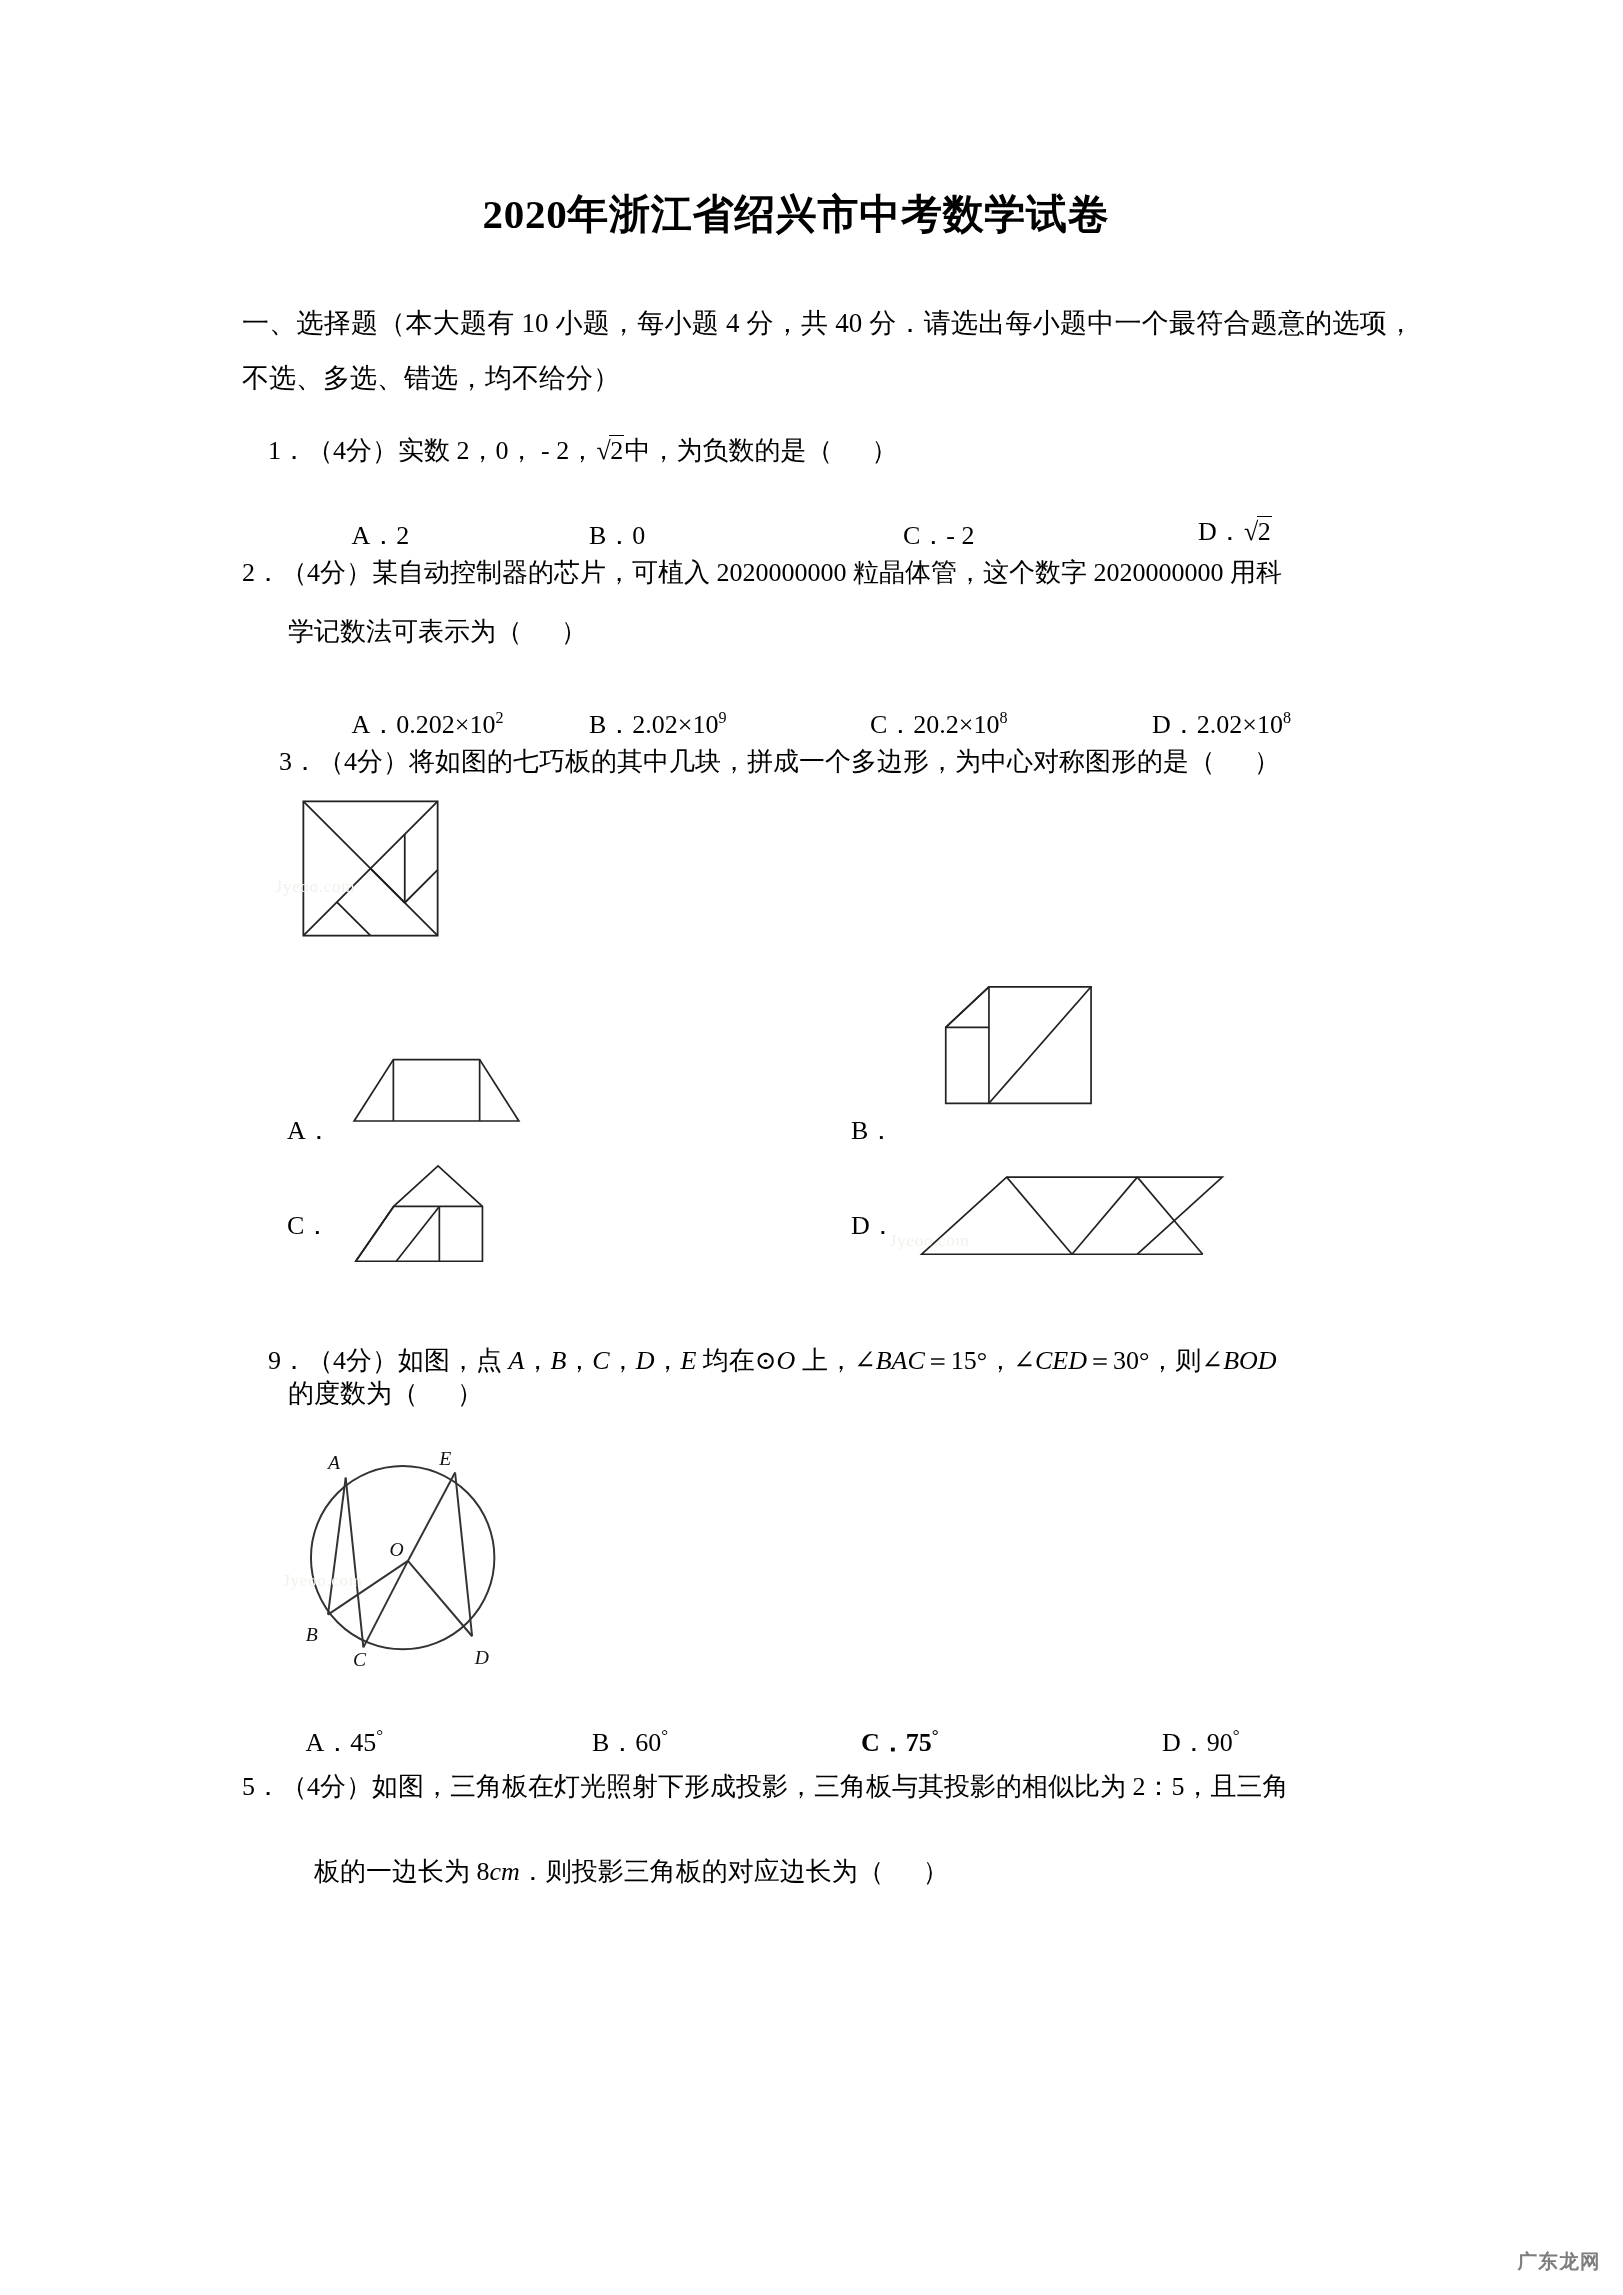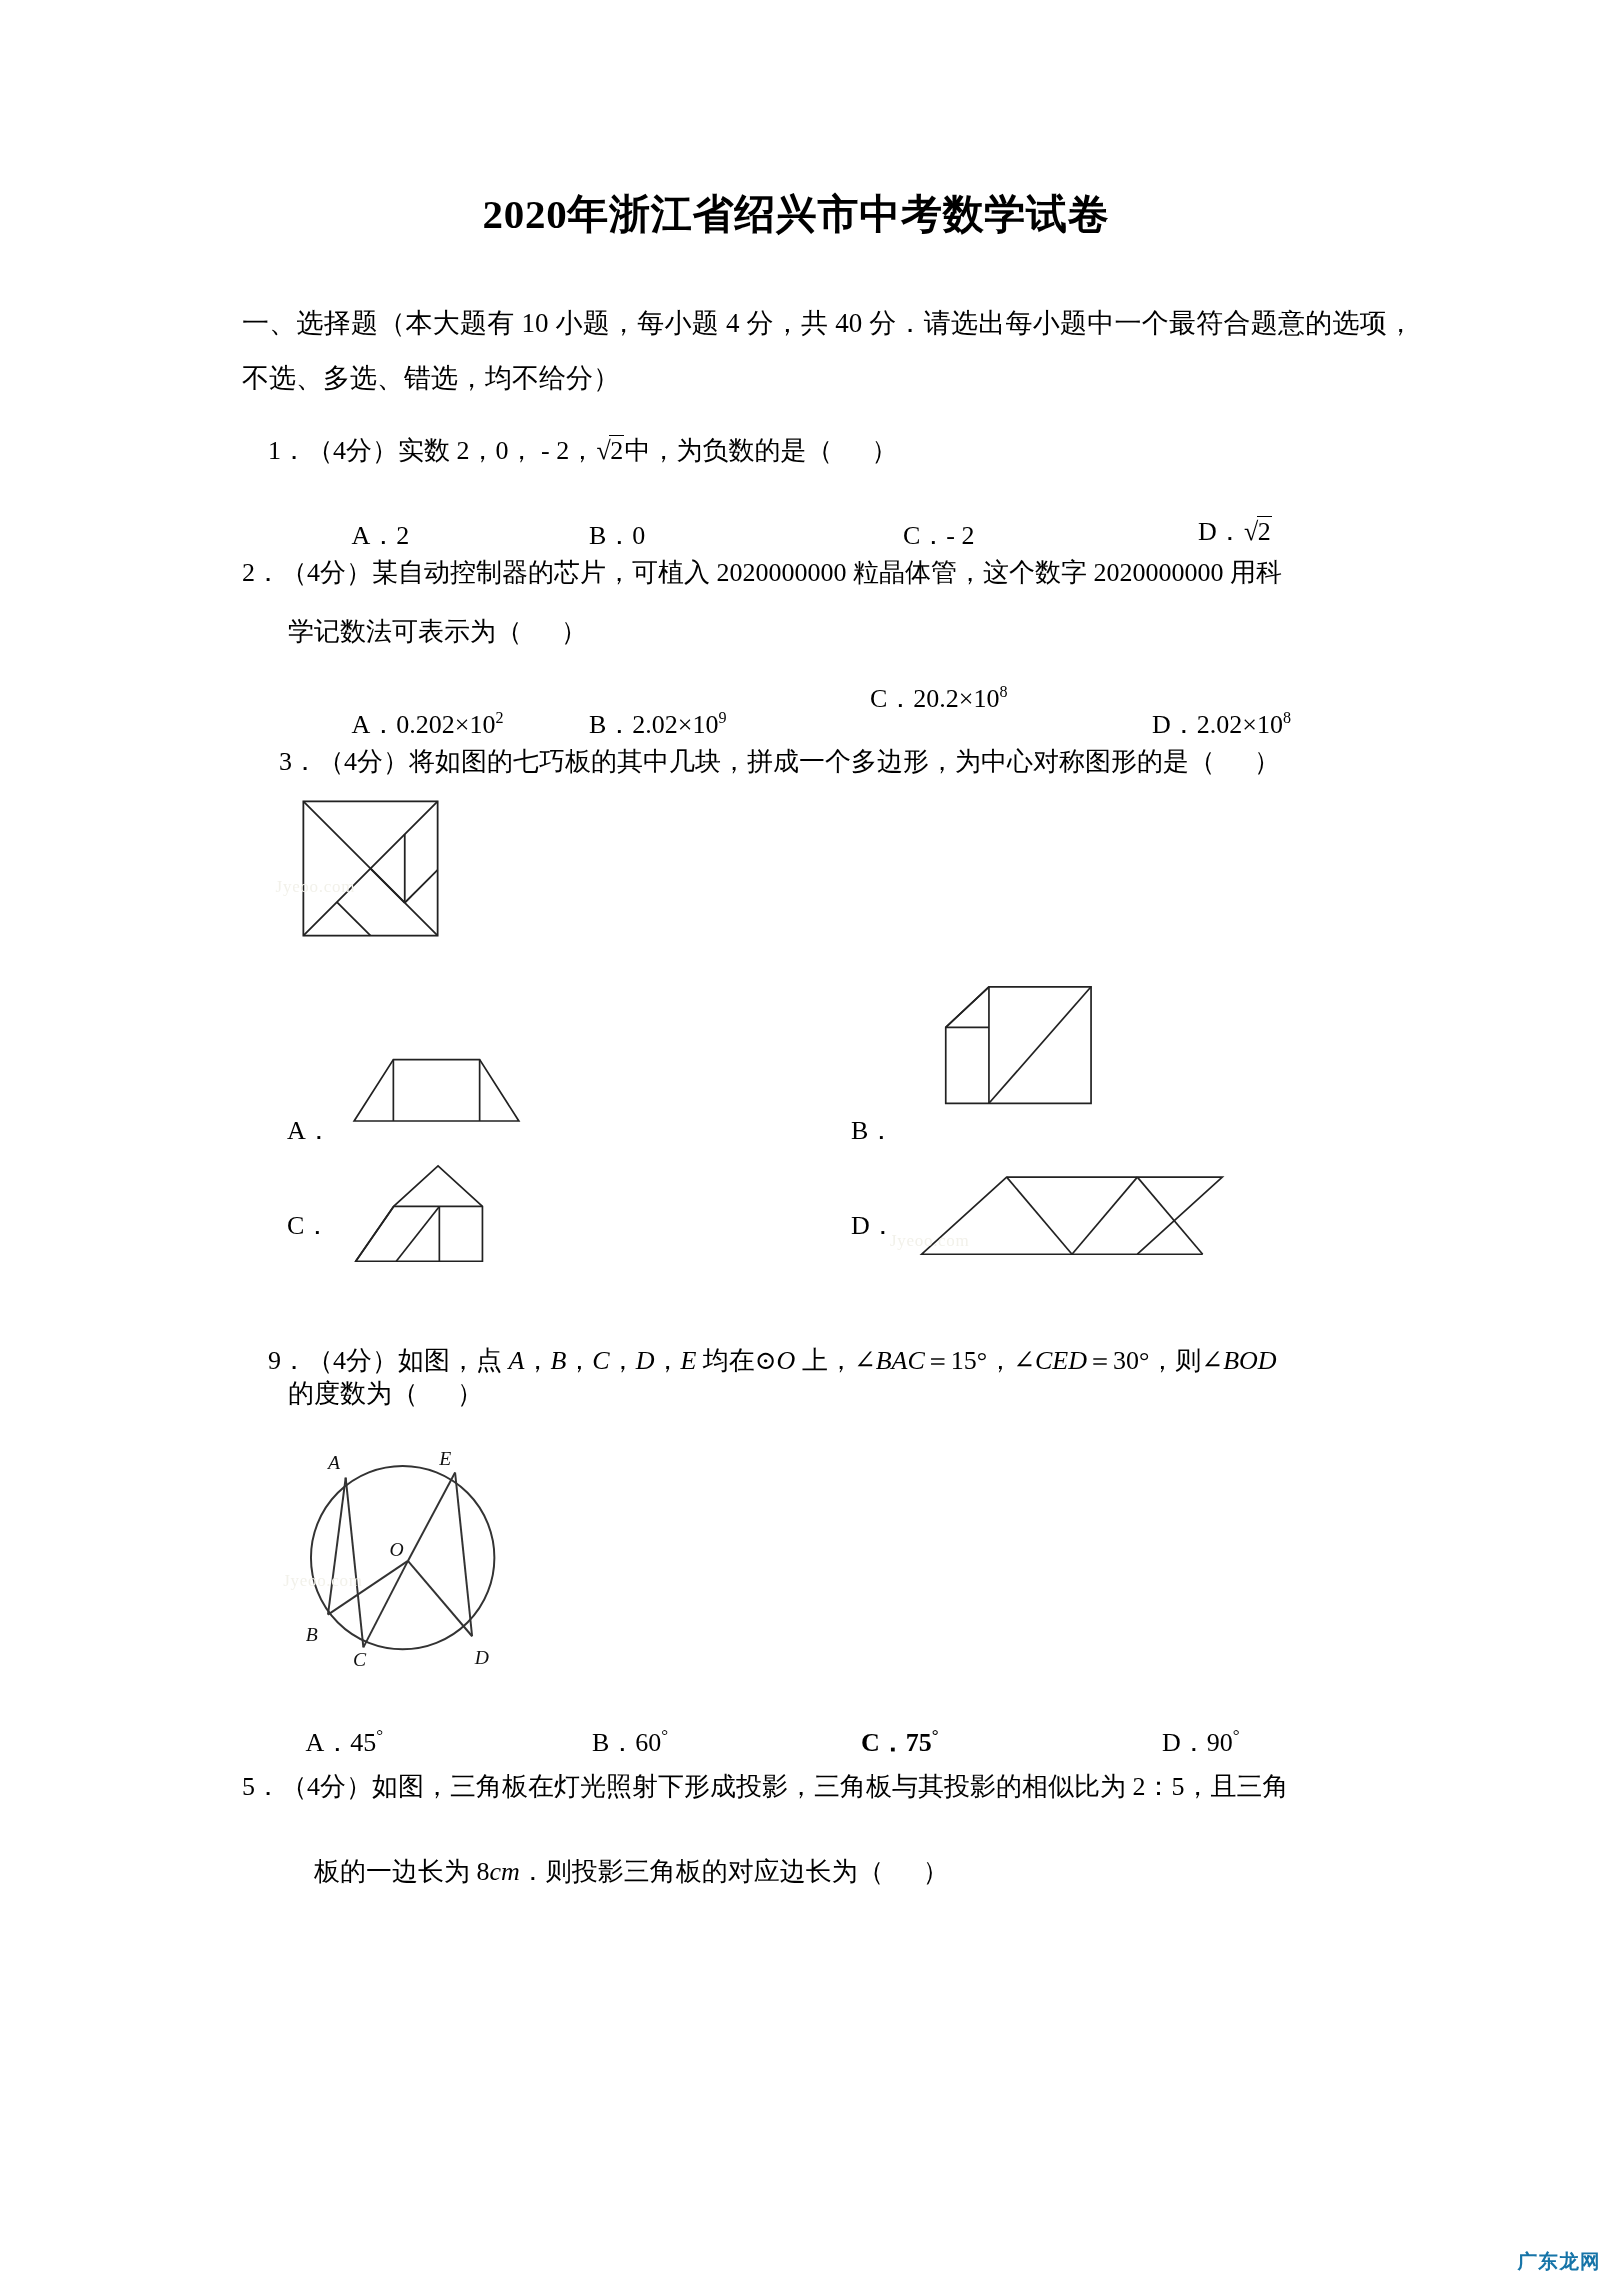--- a/index.html
+++ b/index.html
@@ -90,21 +90,21 @@
   .fig { position: absolute; padding-left: 12px; }
   svg { display: block; }
 
   
   .watermark {
     position: absolute;
     right: 22px;
     bottom: 19.6px;
     font-size: 19.6px;
     font-weight: bold;
-    color: #0369a1;
+    color: #737373;
     letter-spacing: 1.3px;
     font-family: "DejaVu Sans", sans-serif;
     opacity: 0.92;
   }
   .fig-wm {
     position: absolute;
     font-size: 17px;
     color: #f2f1ea;
     font-family: "Liberation Serif", serif;
     letter-spacing: 0.7px;
@@ -141,21 +141,21 @@
 
   <div class="q-line" style="left:242px; top:560px;">2．（4分）某自动控制器的芯片，可植入 2020000000 粒晶体管，这个数字 2020000000 用科</div>
   <div class="q-line" style="left:288px; top:619px;">学记数法可表示为（      ）</div>
 
   <div class="opt" style="left:327px; top:677px;">
     <span>A．</span><span>0.202×10</span><sup class="exp">2</sup>
   </div>
   <div class="opt" style="left:563px; top:677px;">
     <span>B．</span><span>2.02×10</span><sup class="exp">9</sup>
   </div>
-  <div class="opt" style="left:844px; top:651px;">
+  <div class="opt" style="left:844px; top:677px;">
     <span>C．</span><span>20.2×10</span><sup class="exp">8</sup>
   </div>
   <div class="opt" style="left:1126px; top:677px;">
     <span>D．</span><span>2.02×10</span><sup class="exp">8</sup>
   </div>
 
   <div class="q-line" style="left:242px; top:749px;margin-left:37px;">3．（4分）将如图的七巧板的其中几块，拼成一个多边形，为中心对称图形的是（      ）</div>
 
   <div class="fig" style="left:290px; top:800px;">
     <svg width="137" height="137" viewBox="0 0 200 200">

